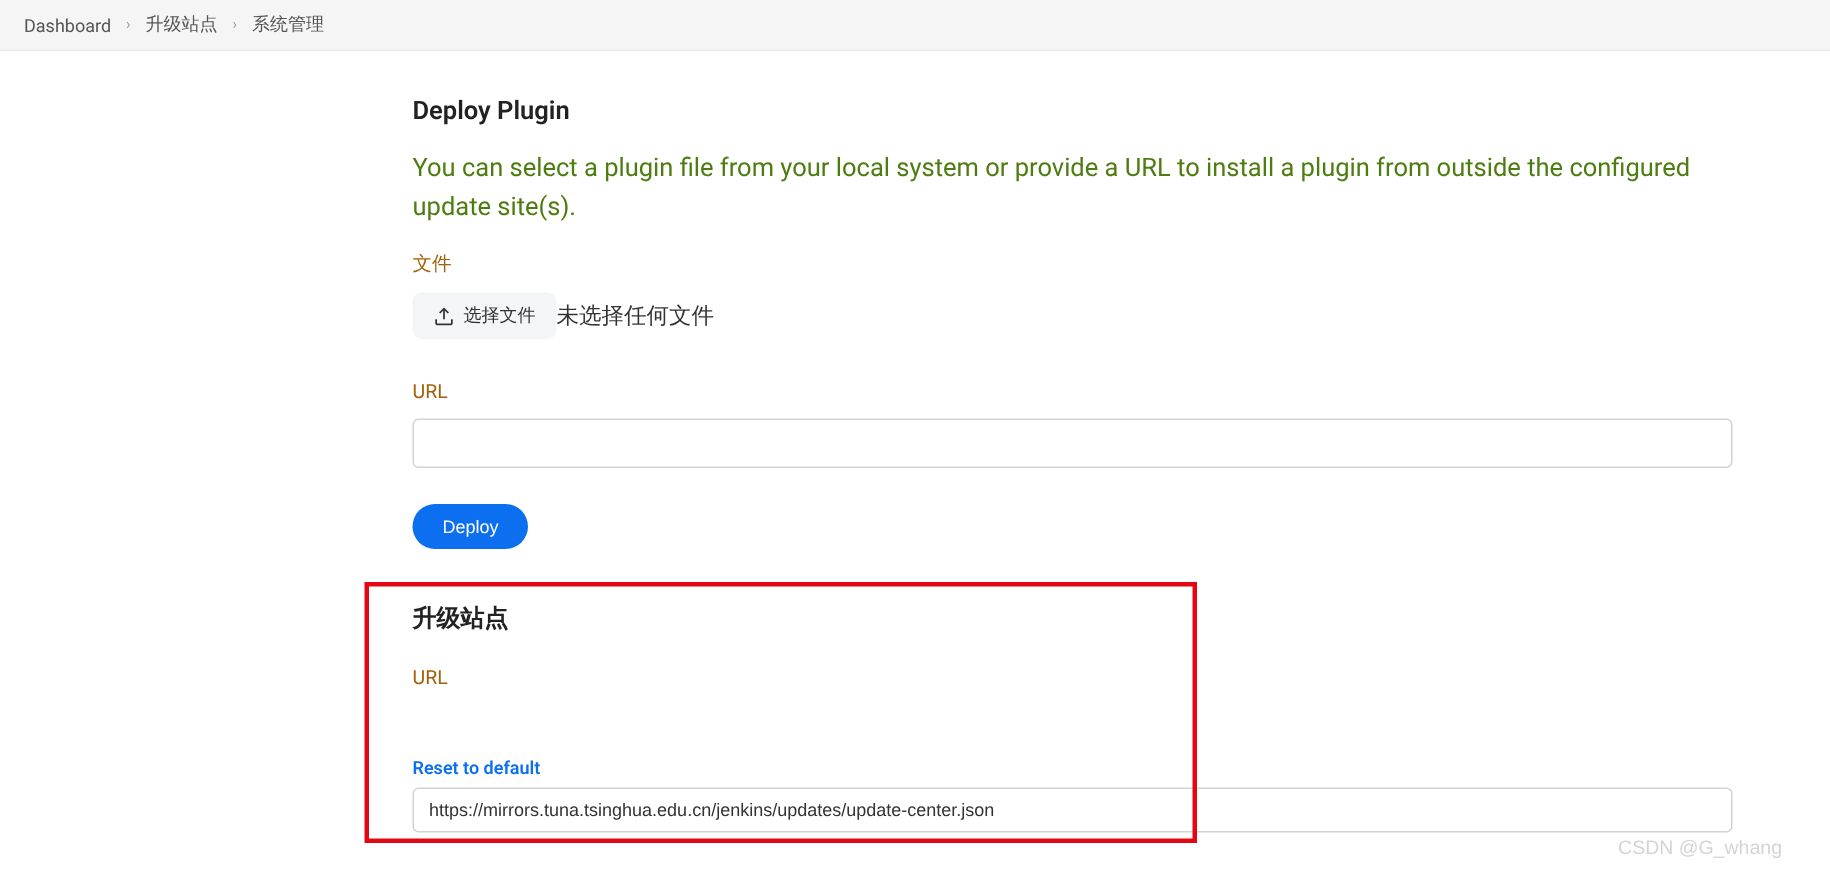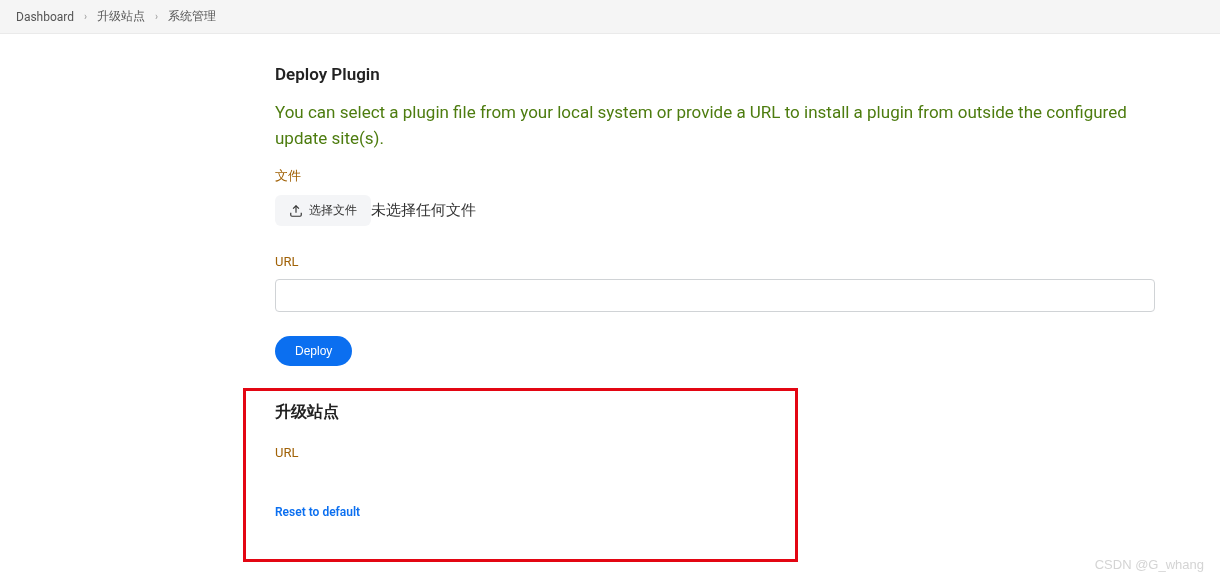--- a/index.html
+++ b/index.html
@@ -150,21 +150,21 @@
       border: 1px solid #d0d3d6;
       border-radius: 4px;
       font-size: 12px;
       color: #333;
       margin-bottom: 18px;
       background: #fff;
     }
     .watermark {
       position: absolute;
       bottom: 8px;
-      right: 16px;
+      right: 32px;
       font-size: 13px;
       color: #d4d4d4;
       font-family: Arial, sans-serif;
     }
   </style>
 </head>
 <body>
 
 <div class="breadcrumb-bar">
   <span class="breadcrumb-item">Dashboard</span>
@@ -207,18 +207,19 @@
     <div class="highlight-box"></div>
 
     <h3 class="upgrade-title">升级站点</h3>
 
     <div class="field-label" style="margin-bottom:4px;">URL</div>
 
     <div>
       <span class="reset-link">Reset to default</span>
     </div>
 
+    <input type="text" class="upgrade-url-input" value="https://mirrors.tuna.tsinghua.edu.cn/jenkins/updates/update-center.json" style="">
 
   </div>
 
 </div>
 
 <div class="watermark">CSDN @G_whang</div>
 
 </body></html>

